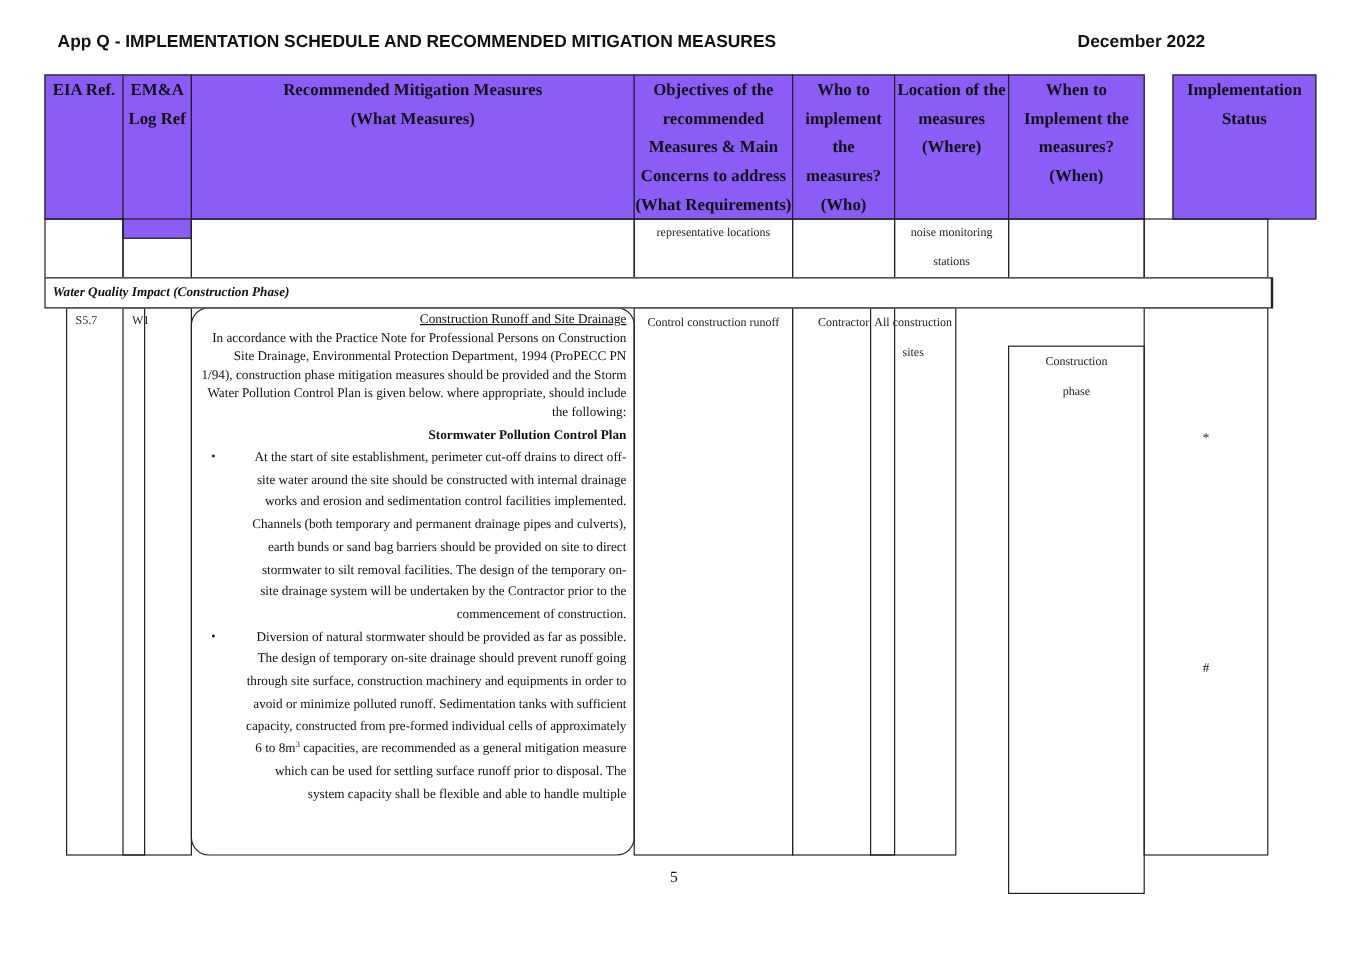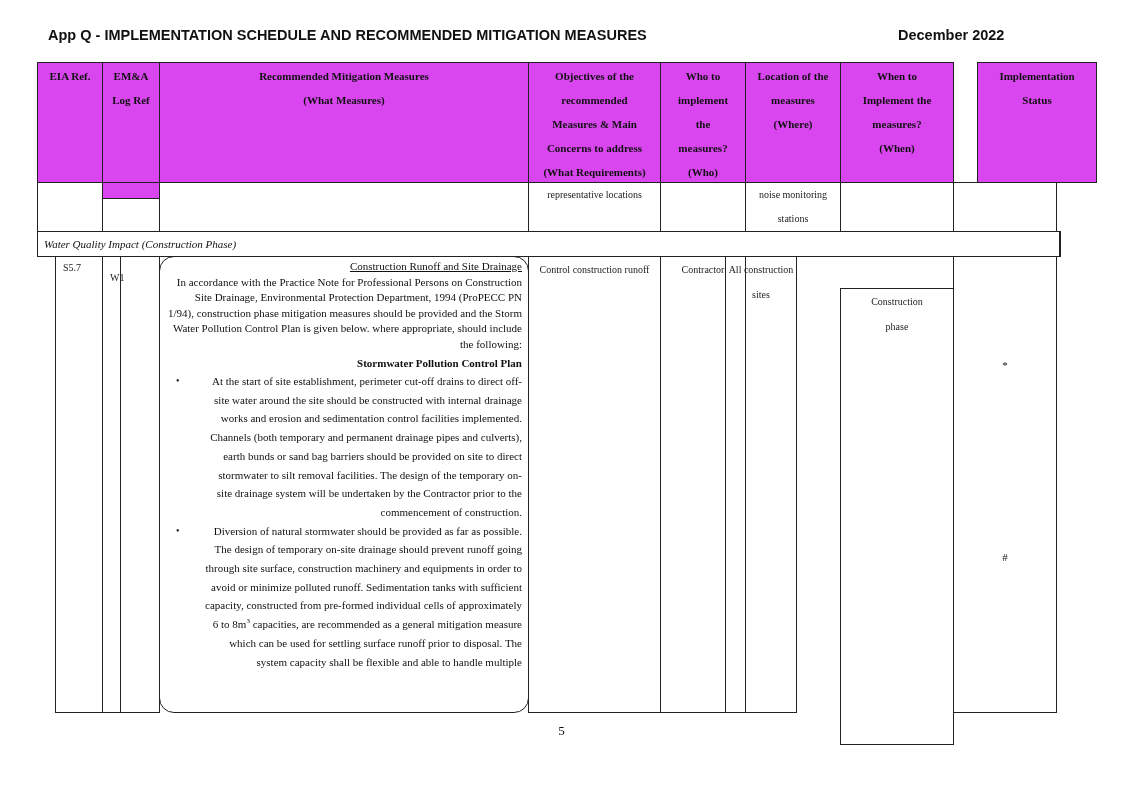--- a/index.html
+++ b/index.html
@@ -47,23 +47,23 @@
     }
     .cell {
       position: absolute;
       box-sizing: border-box;
       border: 1px solid #222;
       font-size: 11px;
       line-height: 24px;
       text-align: center;
     }
     .hdr {
-      background: #d946ef;
-      font-weight: bold;
-      font-size: 11px;
+      background: #8b5cf6;
+      font-weight: bold;
+      font-size: 14px;
       line-height: 24px;
       padding-top: 1px;
     }
     .hdr span { display: block; }
 
     .small {
       font-size: 10px;
       line-height: 23.5px;
       color: #222;
     }
@@ -72,21 +72,21 @@
     .section-row {
       position: absolute;
       box-sizing: border-box;
       left: 0;
       top: 169px;
       width: 1024px;
       height: 26px;
       border: 1px solid #222;
       border-right-width: 2px;
       background: #fff;
-      font-weight: normal;
+      font-weight: bold;
       font-style: italic;
       font-size: 11px;
       line-height: 24px;
       padding-left: 6px;
       z-index: 2;
     }
 
     .measure-text {
       text-align: right;
       padding: 2px 6px 0 7px;
@@ -199,21 +199,21 @@
     <span style="display:block">stations</span>
   </div>
   <div class="cell" style="left:803px;top:120px;width:114px;height:50px;"></div>
   <div class="cell" style="left:916px;top:120px;width:104px;height:50px;"></div>
 
   <div class="section-row">Water Quality Impact (Construction Phase)</div>
 
   <div class="cell small left" style="left:18px;top:194px;width:66px;height:457px;line-height:18px;padding-top:2px;">
     <span>S5.7</span>
   </div>
-  <div class="cell small left" style="left:65px;top:194px;width:58px;height:457px;line-height:18px;padding-top:12px;">
+  <div class="cell small left" style="left:65px;top:194px;width:58px;height:457px;line-height:18px;padding-top:2px;">
     <span>W1</span>
   </div>
   <div class="cell measure-text" style="left:122px;top:194px;width:370px;height:457px;">
     <span class="sub-title">Construction Runoff and Site Drainage</span>
     <span>In accordance with the Practice Note for Professional Persons on Construction Site Drainage, Environmental Protection Department, 1994 (ProPECC PN 1/94), construction phase mitigation measures should be provided and the Storm Water Pollution Control Plan is given below. where appropriate, should include the following:</span>
     <span class="plan-title">Stormwater Pollution Control Plan</span>
     <div class="bullet">
       <span class="dot">•</span>
       <span>At the start of site establishment, perimeter cut-off drains to direct off-site water around the site should be constructed with internal drainage works and erosion and sedimentation control facilities implemented. Channels (both temporary and permanent drainage pipes and culverts), earth bunds or sand bag barriers should be provided on site to direct stormwater to silt removal facilities. The design of the temporary on-site drainage system will be undertaken by the Contractor prior to the commencement of construction.</span>
     </div>

